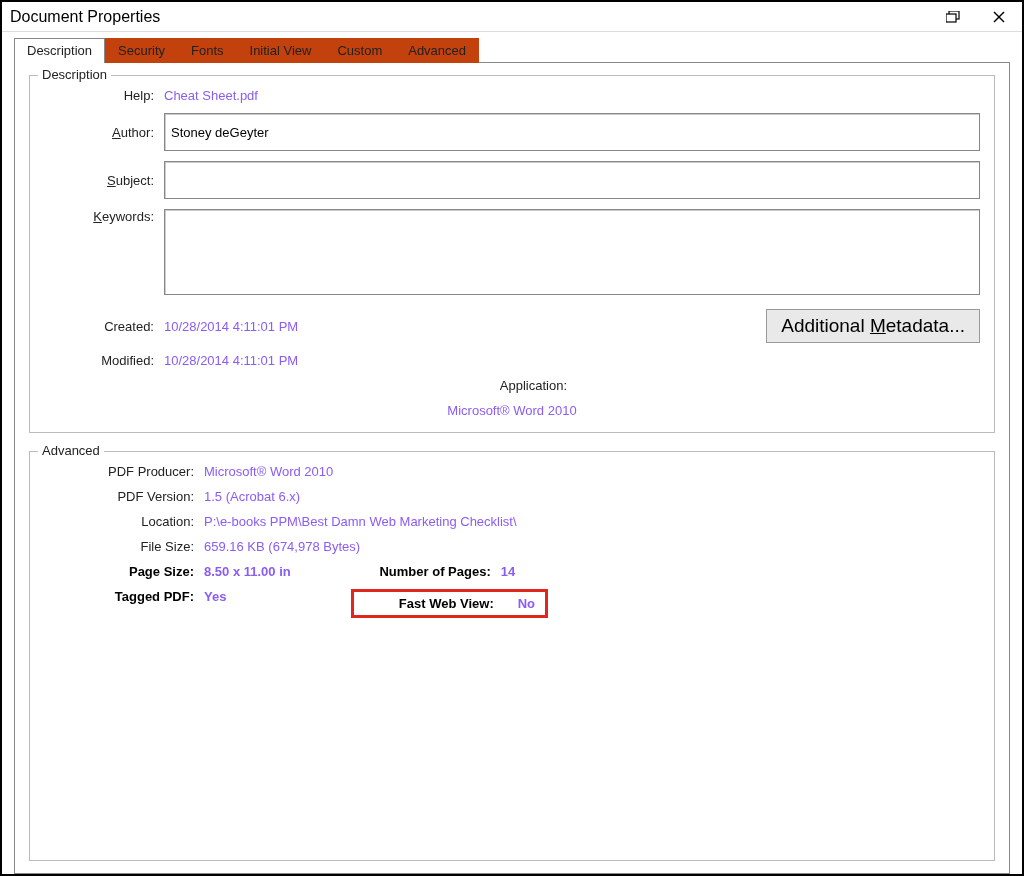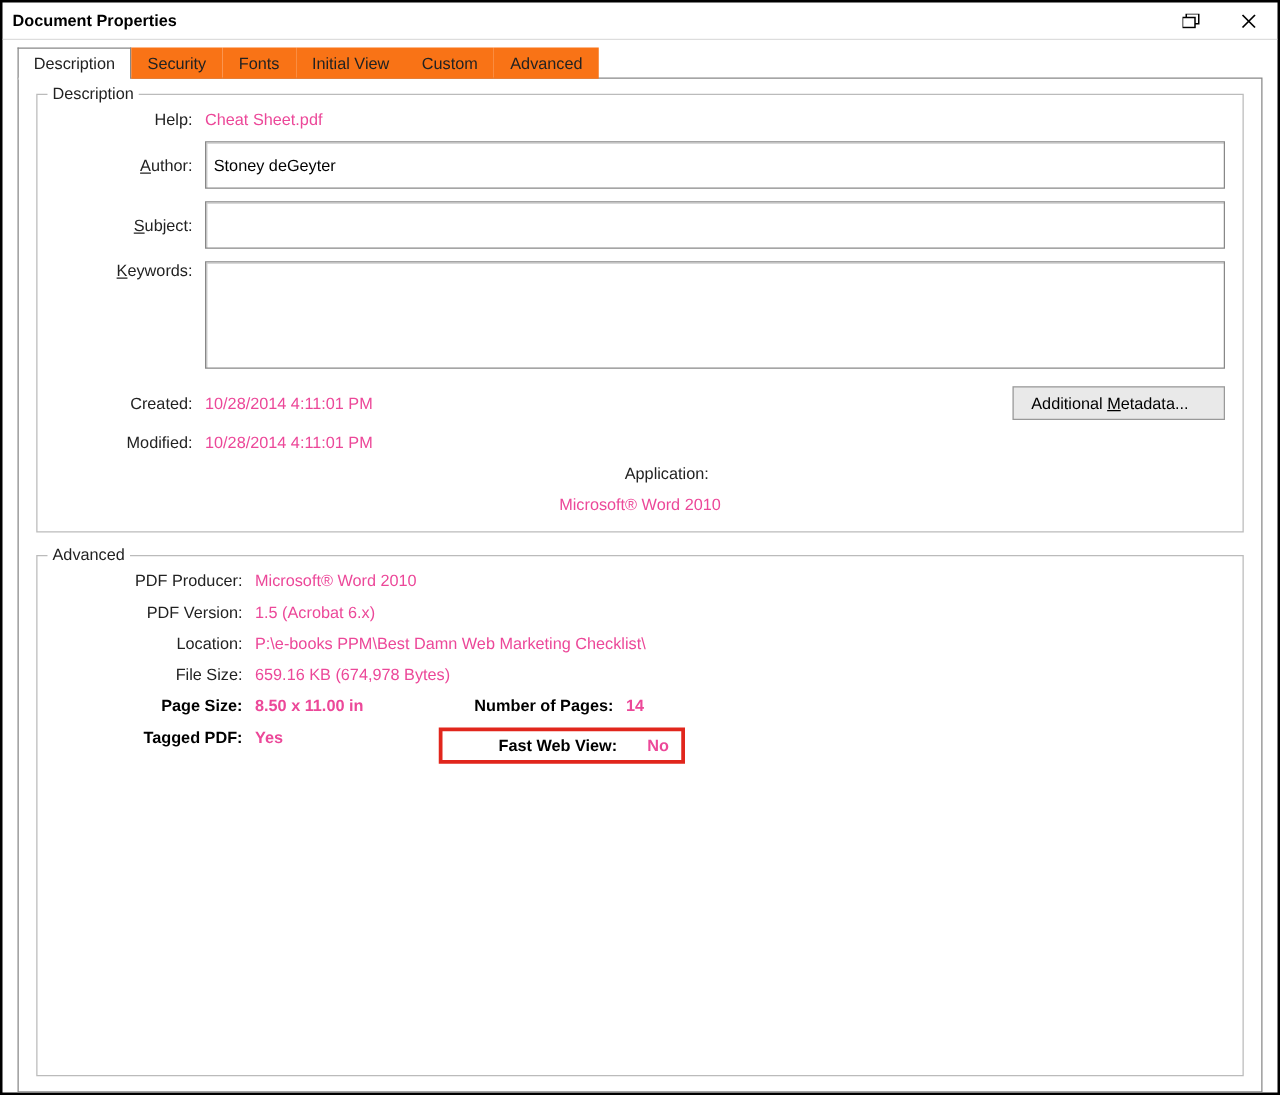--- a/index.html
+++ b/index.html
@@ -16,21 +16,21 @@
     flex-direction: column;
   }
   
   .titlebar {
     height: 30px;
     display: flex;
     align-items: center;
     border-bottom: 1px solid #ddd;
     padding-left: 8px;
   }
-  .titlebar .title { flex: 1; font-size: 13px; font-weight: bold; }
+  .titlebar .title { flex: 1; font-size: 16px; }
   .titlebar .winbtns { display:flex; height:100%; }
   .winbtn {
     width: 46px;
     height: 100%;
     display:flex;
     align-items:center;
     justify-content:center;
     font-size: 14px;
     user-select:none;
   }
@@ -54,21 +54,21 @@
     margin-bottom:-1px;
     position:relative;
     z-index:2;
   }
   .tab {
     padding: 4px 12px 5px 12px;
     border:1px solid transparent;
     border-bottom:none;
     font-size:13px;
     color:#222;
-    background:#f97316;
+    background:#c2410c;
     position:relative;
   }
   .tab.active {
     border-color:#888;
     background:#fff;
   }
   .tab.active::after{
     content:"";
     position:absolute;
     left:0; right:0; bottom:-1px; height:2px; background:#fff;
@@ -106,21 +106,21 @@
     margin-bottom: 10px;
     gap: 10px;
   }
   .row.top { align-items:flex-start; }
   .lbl {
     width: 110px;
     text-align:right;
     color:#222;
   }
   .lbl.indent2 { width: 150px; text-align: right; }
-  .val { color:#ec4899; }
+  .val { color:#8b5cf6; }
   .u { text-decoration: underline; text-underline-offset: 1px; }
 
   input.textfield {
     flex:1;
     height: 24px;
     border:1px solid #888;
     box-shadow: inset 1px 1px 0 #ccc;
     padding: 18px 6px;
     font-family: inherit;
     font-size: 13px;
@@ -136,21 +136,21 @@
     font-size:13px;
     background:#fff;
     resize:none;
   }
 
   .btn {
     border:1px solid #999;
     background:#e9e9e9;
     padding: 4px 14px;
     font-family:inherit;
-    font-size:13px;
+    font-size:19px;
     min-width: 90px;
     text-align:left;
     cursor:default;
   }
   .btn.wide { min-width: 170px; padding:5px 14px;}
   .btn.primary {
     border:2px solid #0a63c2;
     background:#eef4fb;
     min-width:120px;
   }

